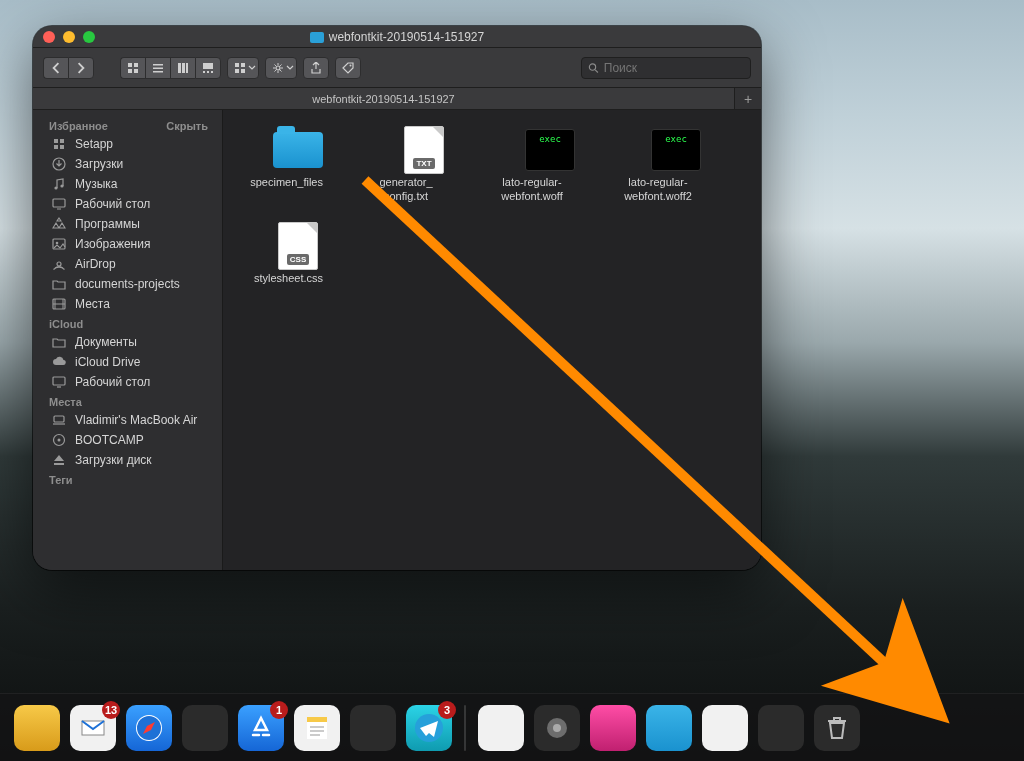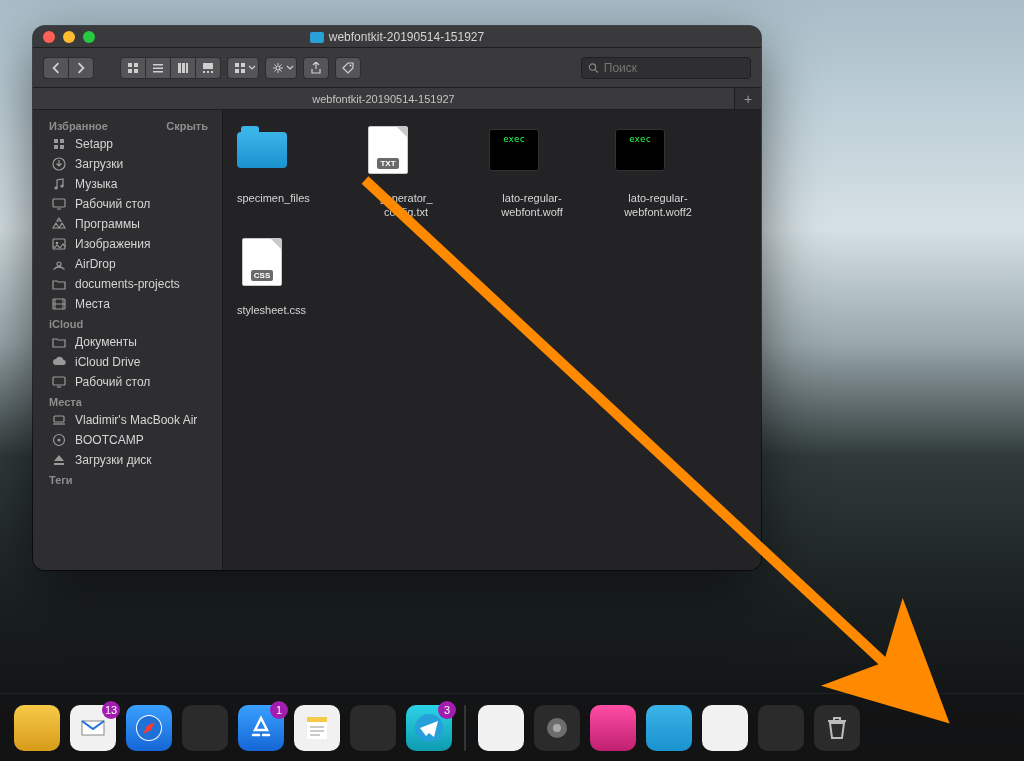--- a/index.html
+++ b/index.html
@@ -14,21 +14,21 @@
       #1a1f1f 80%,
       #0c0e0e 100%);
     position: relative;
   }
   
   .finder {
     position: absolute;
     left: 33px; top: 26px;
     width: 728px; height: 544px;
     background: #2a2a2c;
-    border-radius: 12px;
+    border-radius: 19px;
     box-shadow: 0 20px 60px rgba(0,0,0,.55), 0 0 0 1px rgba(0,0,0,.6);
     display: flex; flex-direction: column;
     overflow: hidden;
     color: #c9c9c9;
   }
   .titlebar {
     height: 22px;
     display: flex; align-items: center;
     padding-left: 10px;
     background: #3a3a3c;
@@ -131,24 +131,24 @@
   .sb-item .ic svg { width:14px;height:14px;fill:#9a9a9a; }
   .content {
     flex:1;
     background:#232325;
     padding: 18px 14px;
     display:flex; flex-wrap:wrap; align-content:flex-start;
     gap: 10px 40px;
   }
   .file {
     width: 86px;
-    display:flex; flex-direction:column; align-items:flex-start;
+    display:flex; flex-direction:column; align-items:flex-end;
     font-size:11px; color:#d6d6d6;
     text-align:center;
-    gap:20px;
+    gap:4px;
   }
   .file .thumb {
     width:50px; height:44px;
     display:flex; align-items:center; justify-content:center;
   }
   .file .label { line-height:1.25; max-width:86px; word-break:break-word; }
   .folder-icn {
     width:50px;height:36px;
     background:linear-gradient(#3ab4e8,#1a92cf);
     border-radius:4px;
@@ -182,21 +182,21 @@
   }
   .dock-item {
     width:46px;height:46px;border-radius:10px;
     display:flex;align-items:center;justify-content:center;
     position:relative;
     background:#444;
   }
   .dock-item .badge-n{
     position:absolute; top:-4px; right:-4px;
     min-width:18px;height:18px;border-radius:9px;
-    background:#a21caf;color:#fff;font-size:11px;font-weight:400;
+    background:#b91c1c;color:#fff;font-size:11px;font-weight:700;
     display:flex;align-items:center;justify-content:center;padding:0 0;
   }
   .dock-sep { width:2px; height:46px; background:rgba(255,255,255,.15); border-radius:1px; margin:0 2px; }
   .dock-item svg{width:30px;height:30px;}
   
   .di-yellow{background:linear-gradient(#f7c948,#d89b1a);}
   .di-blue  {background:linear-gradient(#3aa0ff,#1566d6);}
   .di-white {background:#f1f1f1;}
   .di-dark  {background:#2b2b2b;}
   .di-pink  {background:linear-gradient(#ff4da6,#c02070);}

